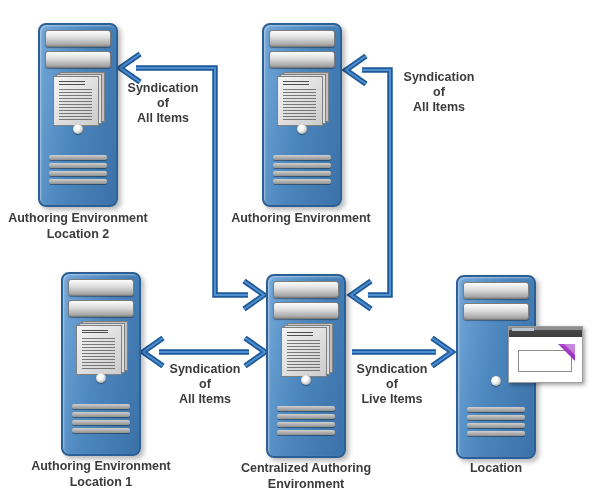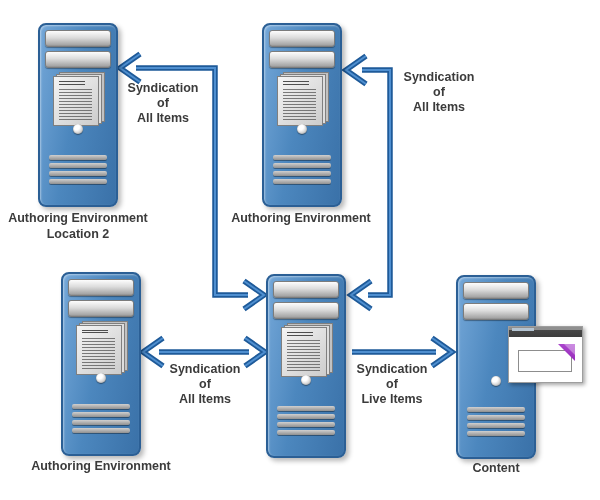--- a/index.html
+++ b/index.html
@@ -177,23 +177,28 @@
 
   <div class="node-label" style="left:-7px;top:211px">
     <div>Authoring Environment</div>
     <div>Location 2</div>
   </div>
   <div class="node-label" style="left:216px;top:211px">
     <div>Authoring Environment</div>
   </div>
   <div class="node-label" style="left:16px;top:459px">
     <div>Authoring Environment</div>
+    <div>Location 1</div>
+  </div>
+  <div class="node-label" style="left:221px;top:461px">
+    <div>Centralized Authoring</div>
+    <div>Environment</div>
   </div>
   <div class="node-label" style="left:411px;top:461px">
-    <div>Content</div>
+    <div>Location</div>
   </div>
 
   <div class="edge-label" style="left:98px;top:81px">
     <div>Syndication</div>
     <div>of</div>
     <div>All Items</div>
   </div>
   <div class="edge-label" style="left:374px;top:70px">
     <div>Syndication</div>
     <div>of</div>

